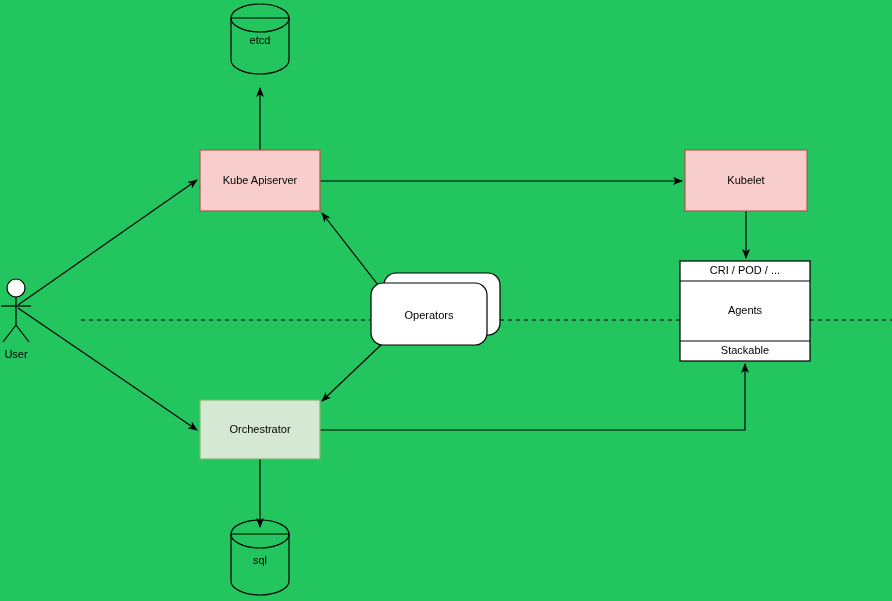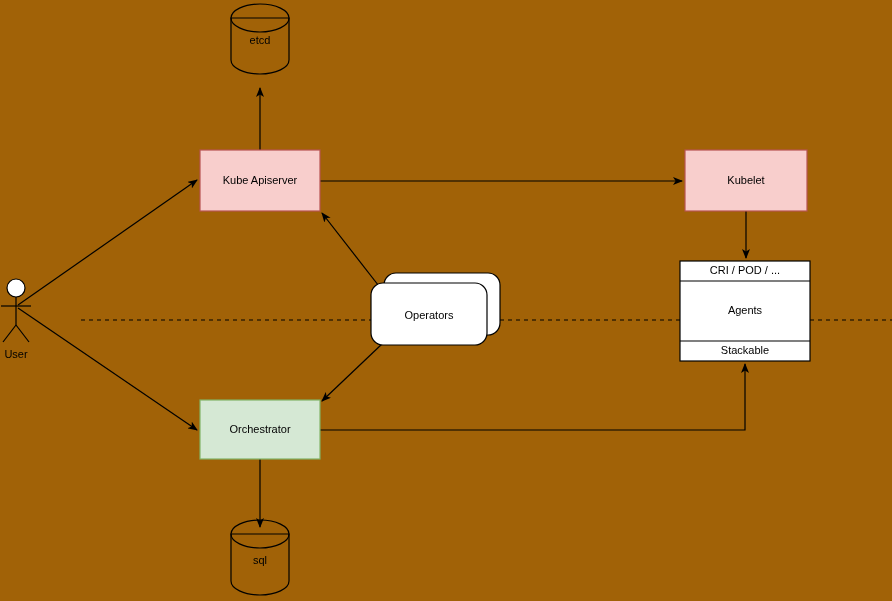--- a/index.html
+++ b/index.html
@@ -7,21 +7,21 @@
     padding: 0;
     background: #ffffff;
   }
   body {
     font-family: "Liberation Sans", sans-serif;
   }
   #diagram-canvas {
     position: relative;
     width: 892px;
     height: 601px;
-    background: #a16207;
+    background: #22c55e;
     overflow: hidden;
   }
   svg.diagram-svg {
     position: absolute;
     left: 0;
     top: 0;
     width: 892px;
     height: 601px;
   }
   .node-label {

